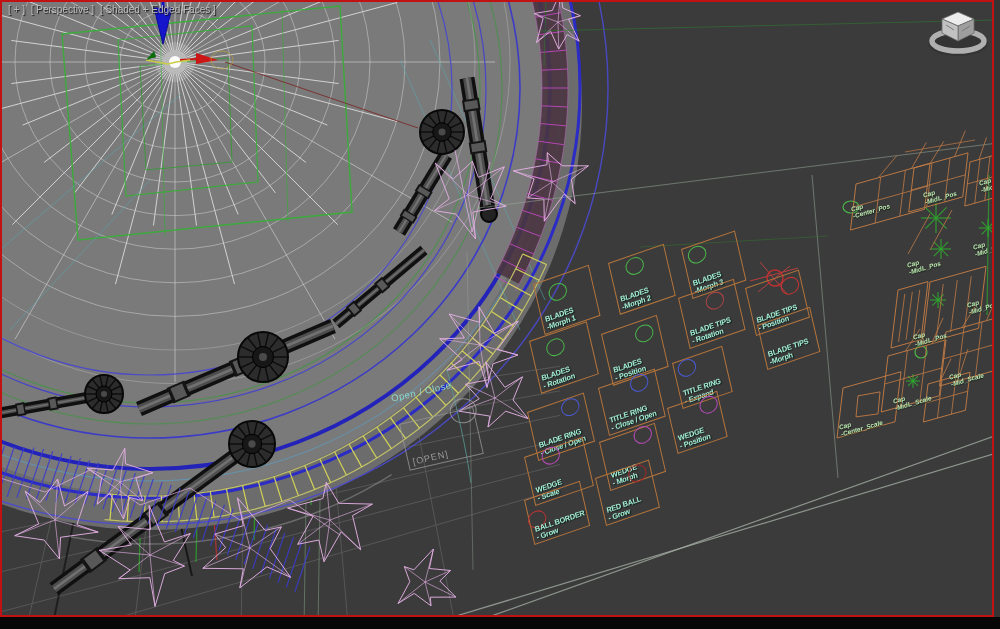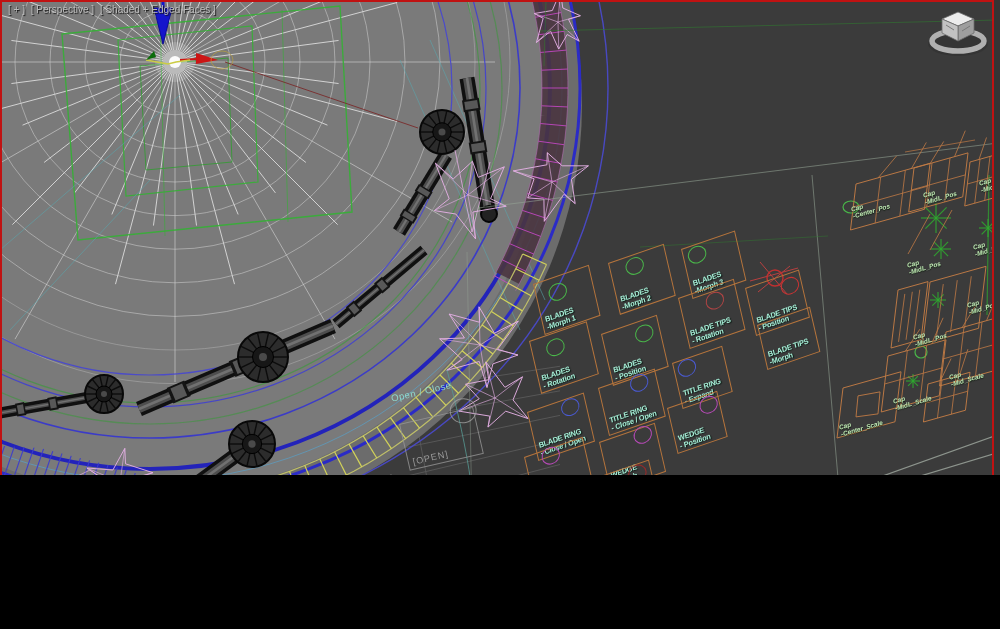--- a/index.html
+++ b/index.html
@@ -1,16 +1,16 @@
 <!DOCTYPE html>
 <html><head>
 <meta charset="utf-8">
 <style>
   html,body{margin:0;padding:0;background:#000;}
-  .stage{position:relative;width:1000px;height:475px;background:#060606;overflow:hidden;
+  .stage{position:relative;width:1000px;height:629px;background:#060606;overflow:hidden;
          font-family:"Liberation Sans",sans-serif;}
   .vp{position:absolute;left:0;top:0;width:994px;height:617px;box-sizing:border-box;
       border:2px solid #c01212;background:#3b3b3b;overflow:hidden;}
   .edge-r{position:absolute;left:994px;top:0;width:6px;height:617px;background:#343434;}
   .scene{position:absolute;left:-2px;top:-2px;width:1000px;height:629px;}
   svg{position:absolute;left:0;top:0;}
   .vplabel{position:absolute;left:8px;top:4px;font-size:10px;color:#bcbcbc;
            text-shadow:1px 1px 1px #141414;white-space:nowrap;z-index:30;}
   .vplabel span{margin-right:3px;cursor:default;}
   .btn{position:absolute;border:1px solid #b5743c;transform-origin:0 0;

